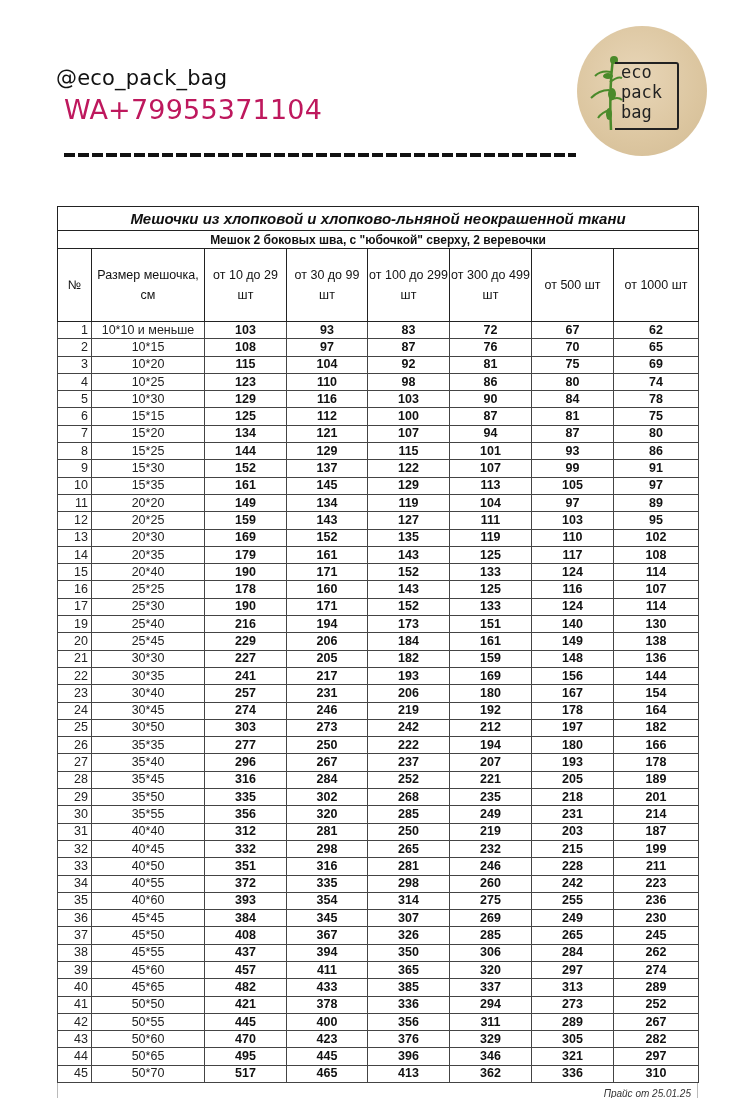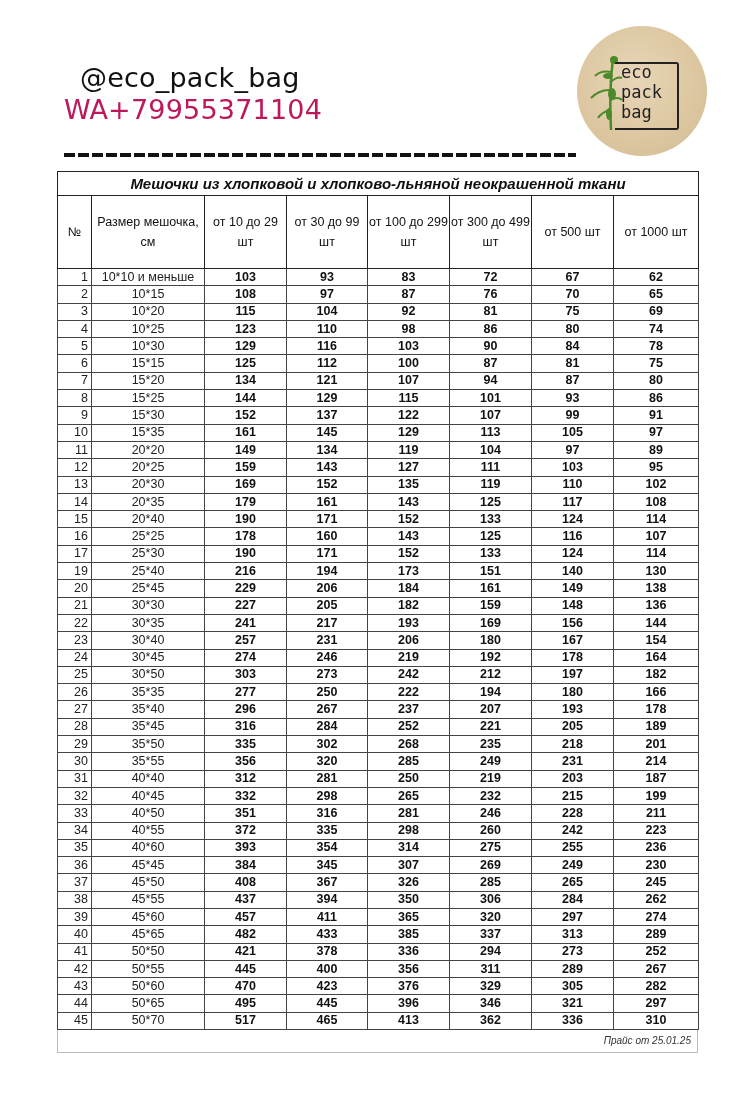--- a/index.html
+++ b/index.html
@@ -1,28 +1,28 @@
 <!DOCTYPE html>
 <html><head>
 <meta charset="utf-8">
 <style>
   html,body{margin:0;padding:0;background:#fff;}
   body{width:756px;height:1098px;position:relative;overflow:hidden;font-family:"DejaVu Sans",sans-serif;color:#111;}
-  .handle{position:absolute;left:80px;top:62px;font-size:27px;line-height:32px;color:#111;letter-spacing:0.2px;}
+  .handle{position:absolute;left:56px;top:62px;font-size:21px;line-height:32px;color:#111;letter-spacing:0.2px;}
   .phone{position:absolute;left:64px;top:94px;font-size:27px;line-height:32px;color:#be185d;letter-spacing:0.2px;}
   .dashes{position:absolute;left:64px;top:150px;width:512px;height:10px;
     background:repeating-linear-gradient(90deg,#111 0 11px,transparent 11px 14px);
     clip-path:inset(3px 0 3px 0);}
   .logo{position:absolute;left:577px;top:26px;width:130px;height:130px;border-radius:50%;
     background:radial-gradient(circle at 45% 40%,#e8d6b8 0%,#dcc6a0 60%,#d2bb93 100%);}
   .logo .frame{position:absolute;left:38px;top:36px;width:62px;height:64px;border:2px solid #222;border-left:none;border-radius:0 3px 3px 0;}
   .logo .txt{position:absolute;left:44px;top:36px;font-family:"DejaVu Sans Mono",monospace;font-size:17px;line-height:20px;color:#222;}
   .logo svg{position:absolute;left:12px;top:28px;}
   .tbl-wrap{position:absolute;left:57px;top:171px;width:641px;}
-  table{border-collapse:collapse;width:641px;table-layout:fixed;font-family:"Liberation Sans",sans-serif;}
+  table{border-collapse:collapse;width:641px;table-layout:fixed;font-family:"Liberation Sans",sans-serif;margin-top:35px;}
   td,th{border:1px solid #222;padding:0;text-align:center;font-size:12.5px;}
   .title td{height:23px;font-weight:bold;font-style:italic;font-size:15px;border-color:#222;}
   .sub td{height:17px;font-size:12px;font-weight:bold;}
   .hdr th{height:72px;font-weight:normal;font-size:12.5px;line-height:20px;}
   tbody.rows td{height:16.3px;line-height:15px;font-weight:bold;color:#111;border-color:#444;}
   tbody.rows td.n{text-align:right;padding-right:3px;font-weight:normal;color:#222;}
   tbody.rows td.s{font-weight:normal;color:#222;}
   .foot{height:22px;border:1px solid #bbb;border-top:none;text-align:right;font-style:italic;font-size:10px;line-height:22px;padding-right:6px;color:#333;font-family:"Liberation Sans",sans-serif;}
 </style>
 </head>
@@ -58,20 +58,23 @@
         <col style="width:81px">
       <col style="width:82px">
         <col style="width:82px">
         <col style="width:82px">
         <col style="width:85px">
     </colgroup>
     <thead>
       <tr class="title">
           <td colspan="8">Мешочки из хлопковой и хлопково-льняной неокрашенной ткани</td>
         </tr>
+      <tr class="sub">
+          <td colspan="8">Мешок 2 боковых шва, с "юбочкой" сверху, 2 веревочки</td>
+        </tr>
       <tr class="hdr">
         <th>№</th>
         <th>Размер мешочка, см</th>
         <th>от 10 до 29 шт</th>
         <th>от 30 до 99 шт</th>
         <th>от 100 до 299 шт</th>
         <th>от 300 до 499 шт</th>
         <th>от 500 шт</th>
         <th>от 1000 шт</th>
       </tr>

